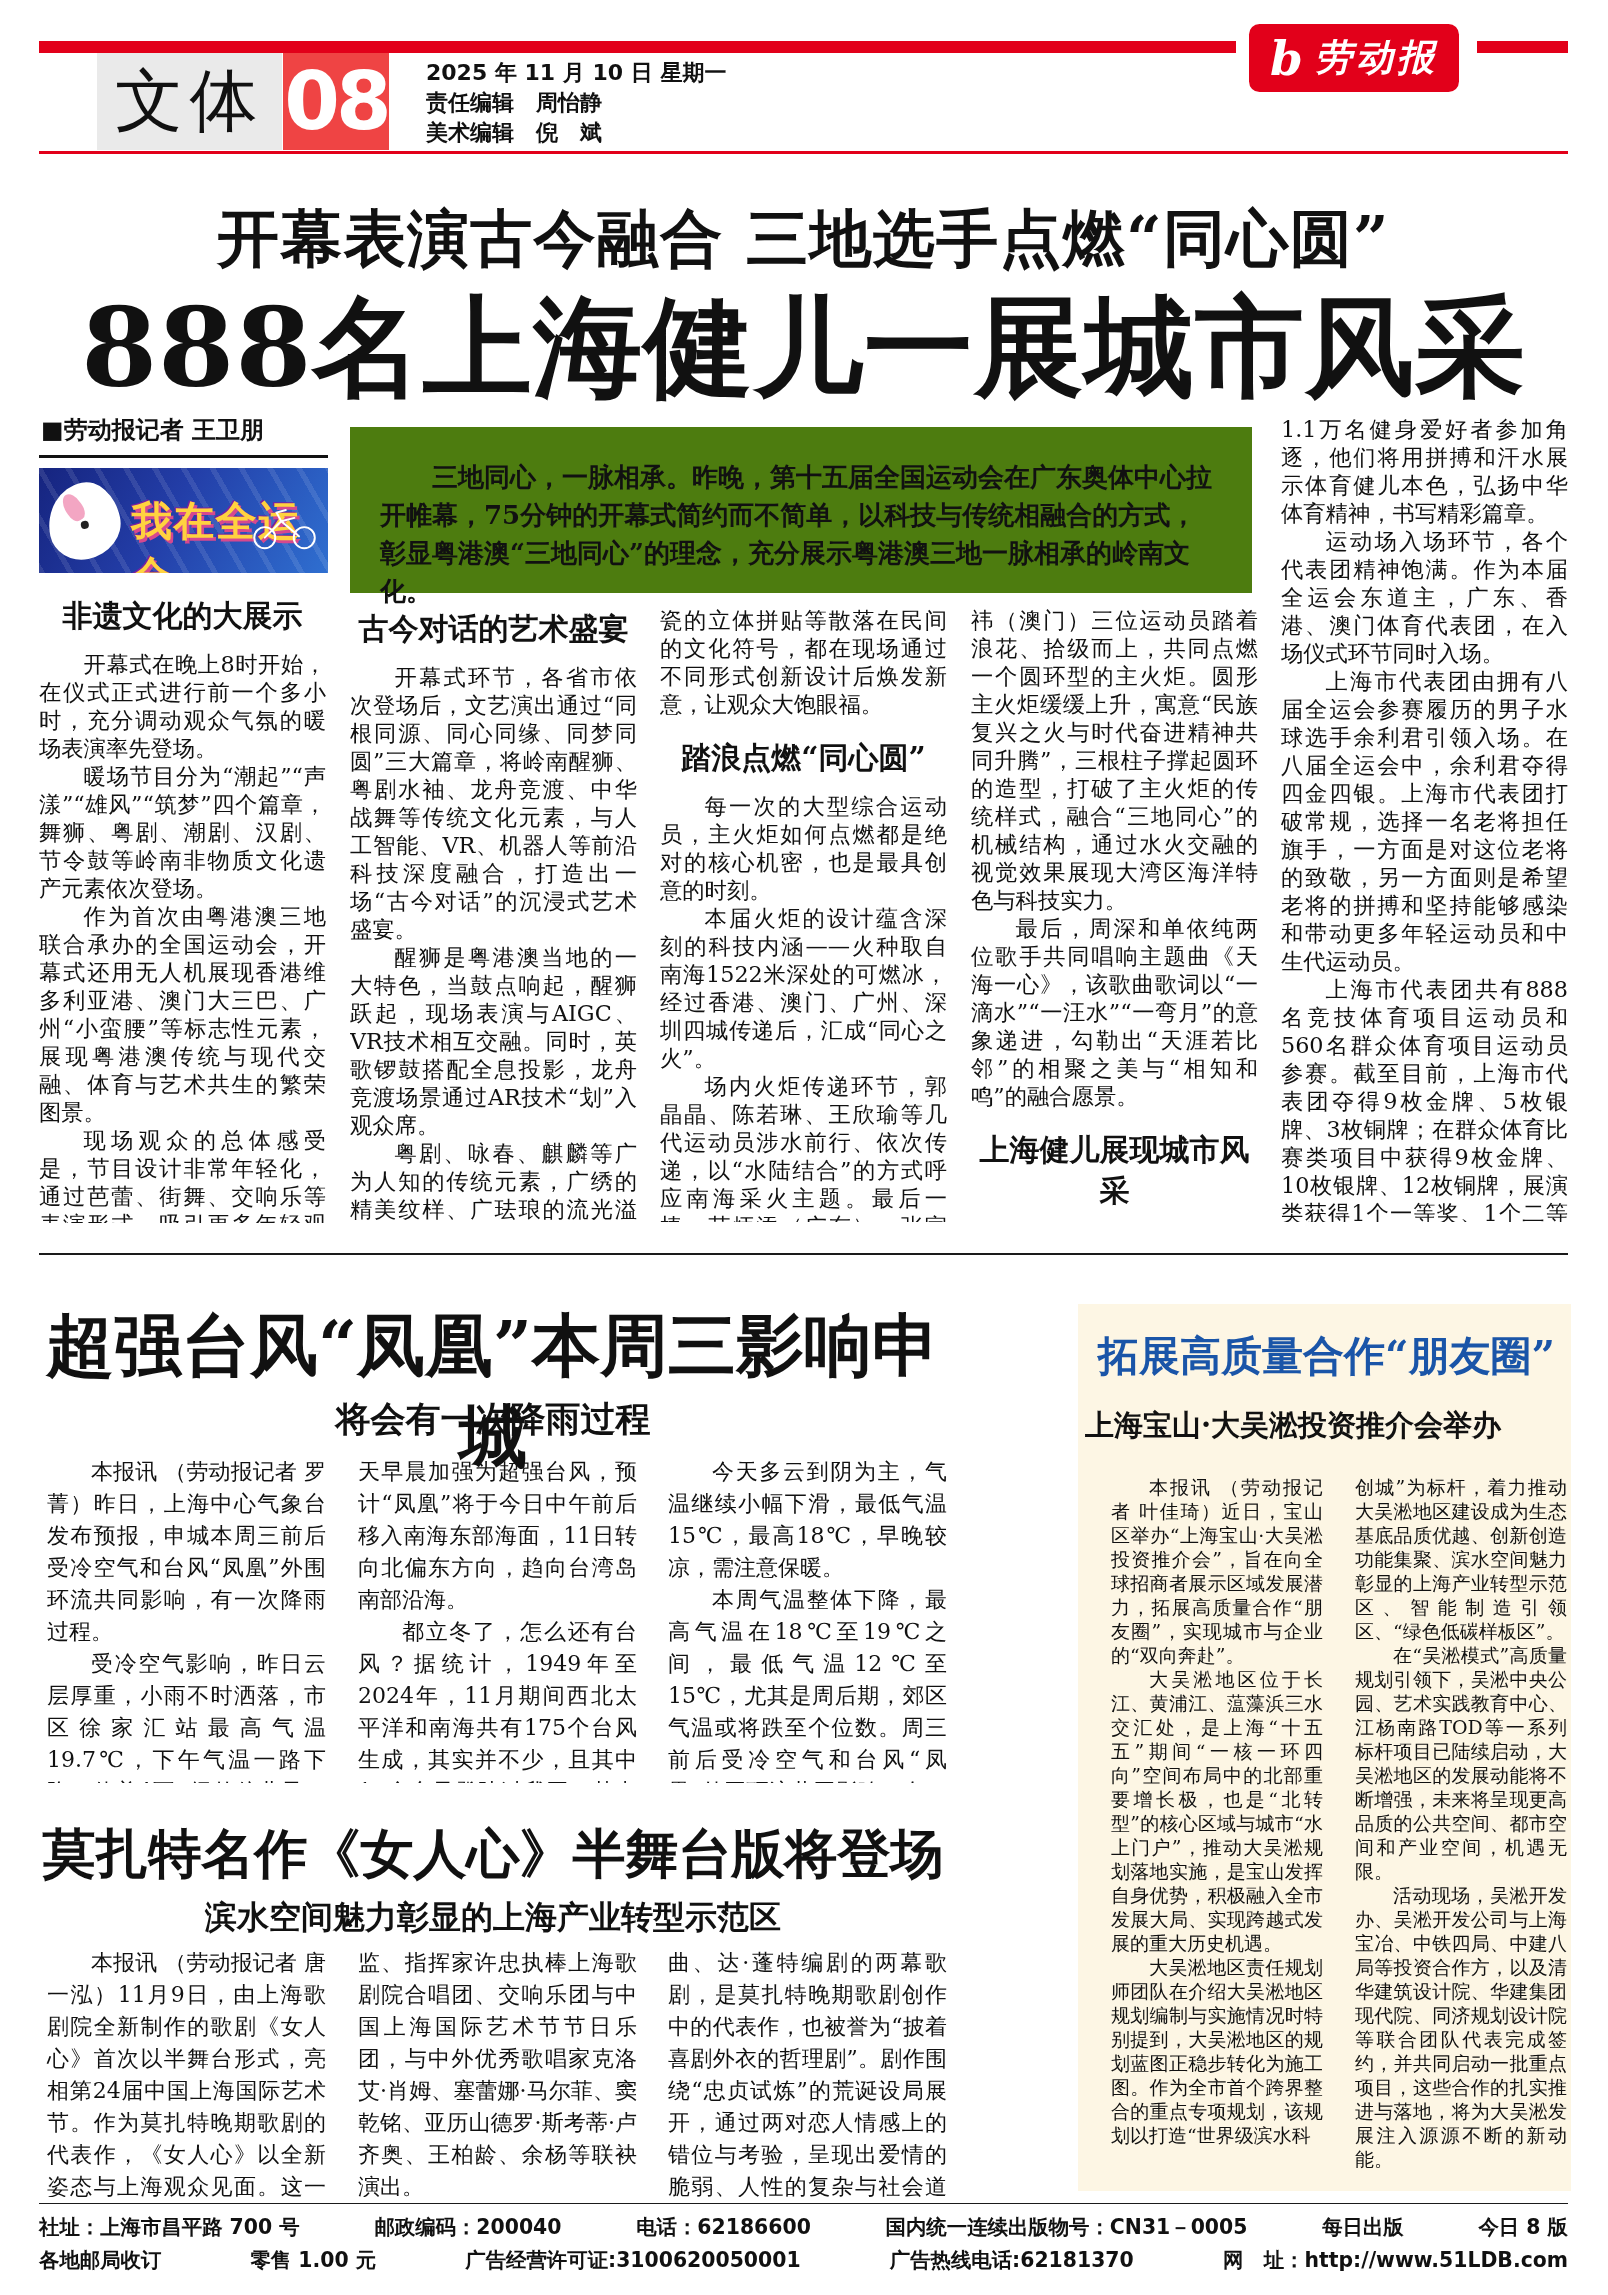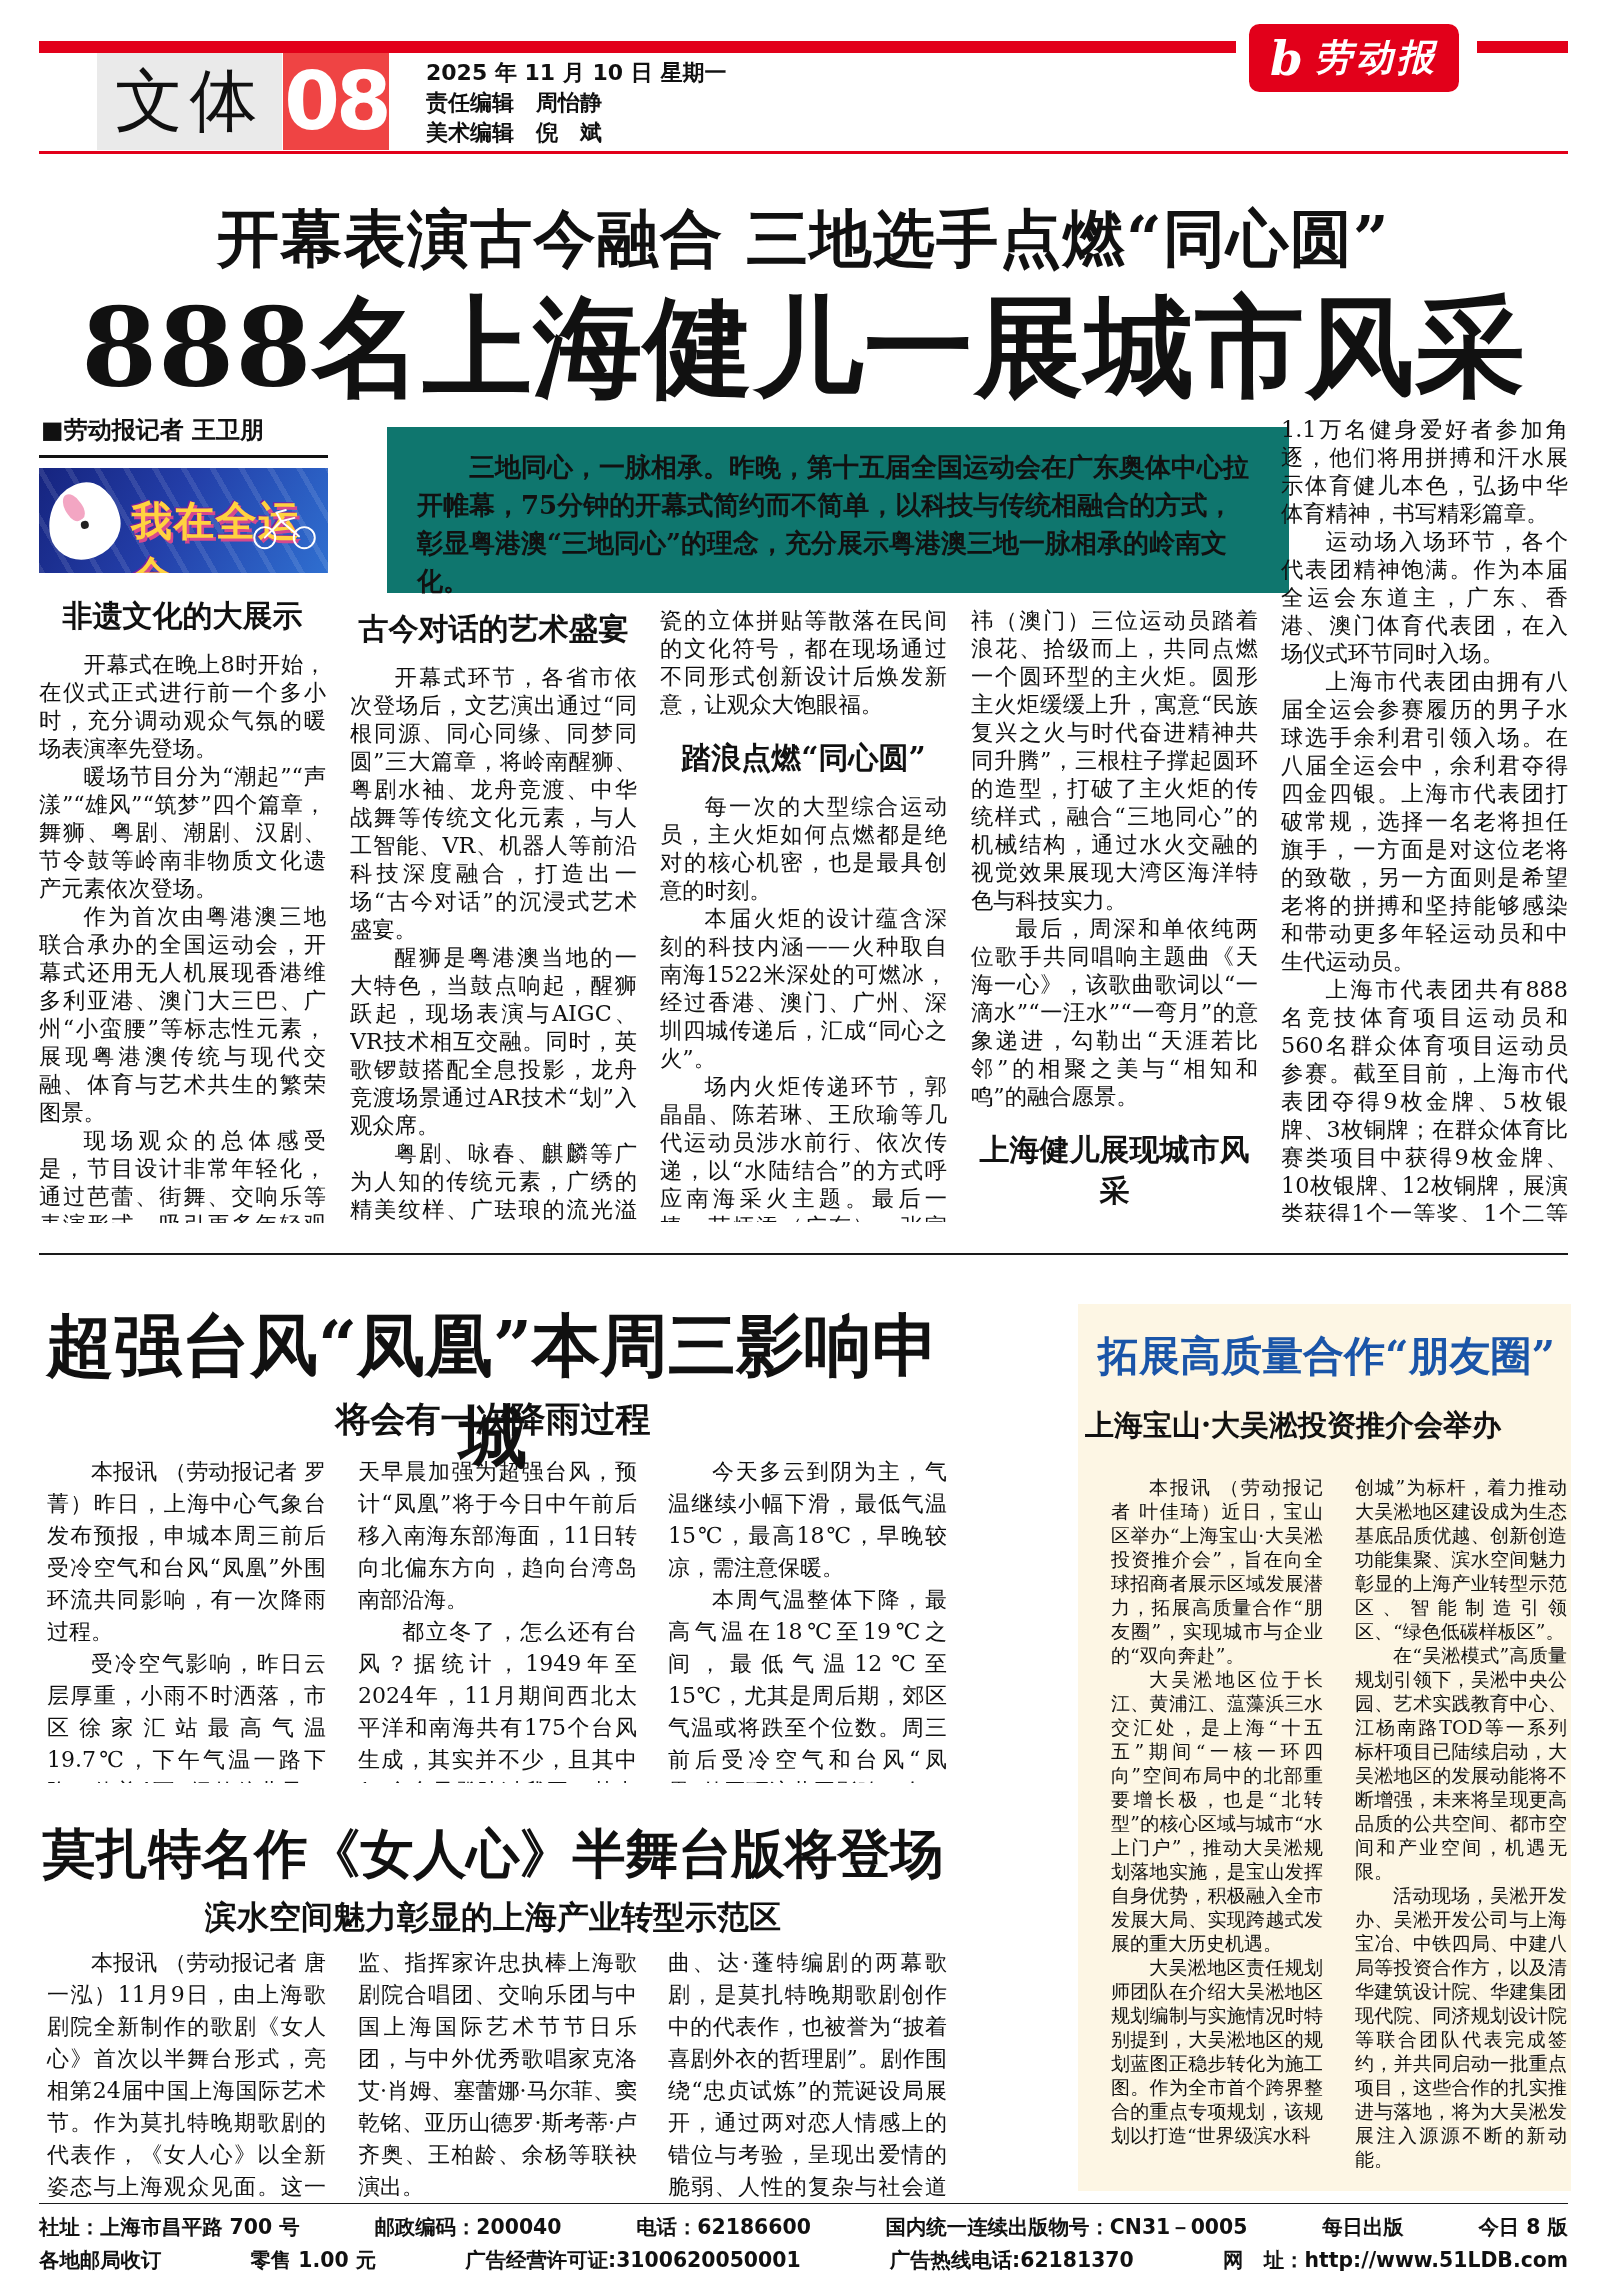--- a/index.html
+++ b/index.html
@@ -35,22 +35,22 @@
   .banner .stripes{position:absolute;inset:0;background:repeating-linear-gradient(60deg,rgba(255,255,255,.10) 0 5.3px,rgba(255,255,255,0) 5.3px 25px);}
   .banner .mascot{position:absolute;left:9.2px;top:14.5px;width:72px;height:76px;background:#fff;
                   border-radius:58% 42% 55% 45%/60% 55% 45% 40%;transform:rotate(-12deg);}
   .banner .ear{position:absolute;left:20px;top:8px;width:17px;height:29px;background:#f3a6c3;border-radius:50% 50% 40% 40%;transform:rotate(-20deg);}
   .banner .eye{position:absolute;left:32px;top:38px;width:8px;height:8px;background:#222;border-radius:50%;}
   .banner .btitle{position:absolute;left:92px;top:26px;font-size:41px;font-weight:900;color:#ffd23f;
                   font-family:"DejaVu Sans","Liberation Sans",sans-serif;letter-spacing:1.3px;
                   text-shadow:2.6px 2.6px 0 #d6488f,-1.3px -1.3px 0 #7a1fa0;}
   .banner svg{position:absolute;right:4px;top:30px;}
   
-  .bluebox{position:absolute;left:350px;top:427px;width:902px;height:166px;background:#0f766e;
-           box-sizing:border-box;padding:21px 30px;margin-left:37px;}
+  .bluebox{position:absolute;left:350px;top:427px;width:902px;height:166px;background:#4d7c0f;
+           box-sizing:border-box;padding:31px 30px;}
   .bluebox .lede{font-size:26px;line-height:38px;font-weight:600;text-indent:2em;}
   
   .col{position:absolute;overflow:hidden;}
   .txt p{margin:0;text-indent:2em;}
   .cont p:first-child{text-indent:0;}
   .main .txt{font-size:22.3px;line-height:28px;text-align:justify;}
   .colhead{font-size:30px;font-weight:900;text-align:center;margin:2.6px 0 13px;}
   .colhead.mid{margin-top:20px;}
   
   .sechead{position:absolute;text-align:center;font-weight:900;}

